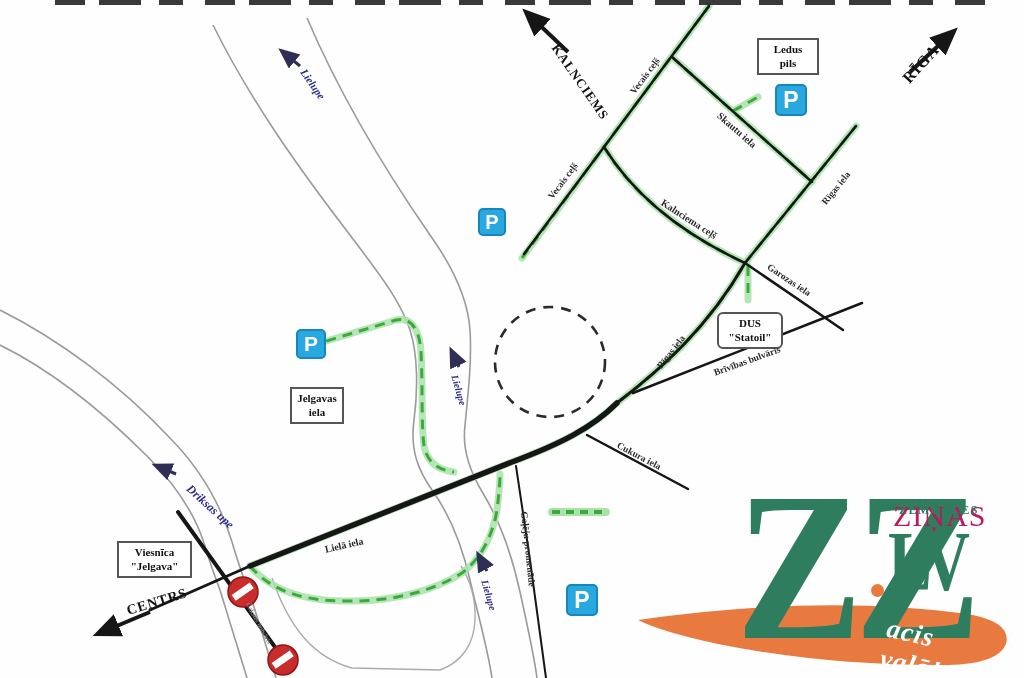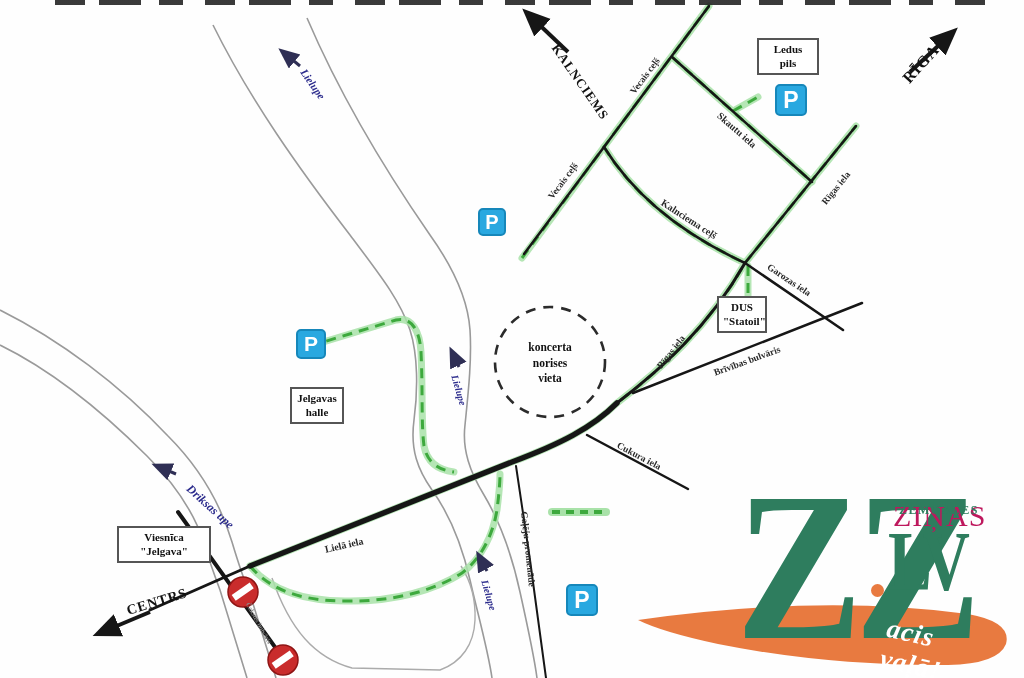--- a/index.html
+++ b/index.html
@@ -150,38 +150,33 @@
   </div>
 
   <div class="lbl dest" style="left:580px;top:82px;font-size:13px;transform:translate(-50%,-50%) rotate(55deg);">KALNCIEMS</div>
   <div class="lbl dest" style="left:921px;top:64px;font-size:16px;transform:translate(-50%,-50%) rotate(-48deg);">RĪGA</div>
   <div class="lbl dest" style="left:157px;top:602px;font-size:14px;transform:translate(-50%,-50%) rotate(-17deg);">CENTRS</div>
 
   <div class="placebox" style="left:757px;top:38px;width:62px;">
     <span>Ledus</span><br>
     <span>pils</span>
   </div>
-  <div class="placebox" style="left:717px;top:296px;width:50px;">
+  <div class="placebox" style="left:717px;top:312px;width:66px;border-radius:6px;">
     <span>DUS</span><br>
     <span>"Statoil"</span>
   </div>
   <div class="placebox" style="left:290px;top:387px;width:54px;">
     <span>Jelgavas</span><br>
-    <span>halle</span>
-  </div>
-  <div class="placebox" style="left:117px;top:526px;width:94px;text-align:center;">
+    <span>iela</span>
+  </div>
+  <div class="placebox" style="left:117px;top:541px;width:75px;text-align:center;">
     <span>Viesnīca</span><br>
     <span>"Jelgava"</span>
   </div>
 
-  <div class="venue-text" style="left:505px;top:340px;width:90px;">
-    <span>koncerta</span><br>
-    <span>norises</span><br>
-    <span>vieta</span>
-  </div>
 
   <div class="p-icon" style="left:478px;top:208px;width:28px;height:28px;font-size:20px;">
       <span>P</span>
     </div>
   <div class="p-icon" style="left:296px;top:329px;width:30px;height:30px;font-size:21px;">
       <span>P</span>
     </div>
   <div class="p-icon" style="left:775px;top:84px;width:32px;height:32px;font-size:23px;">
       <span>P</span>
     </div>

